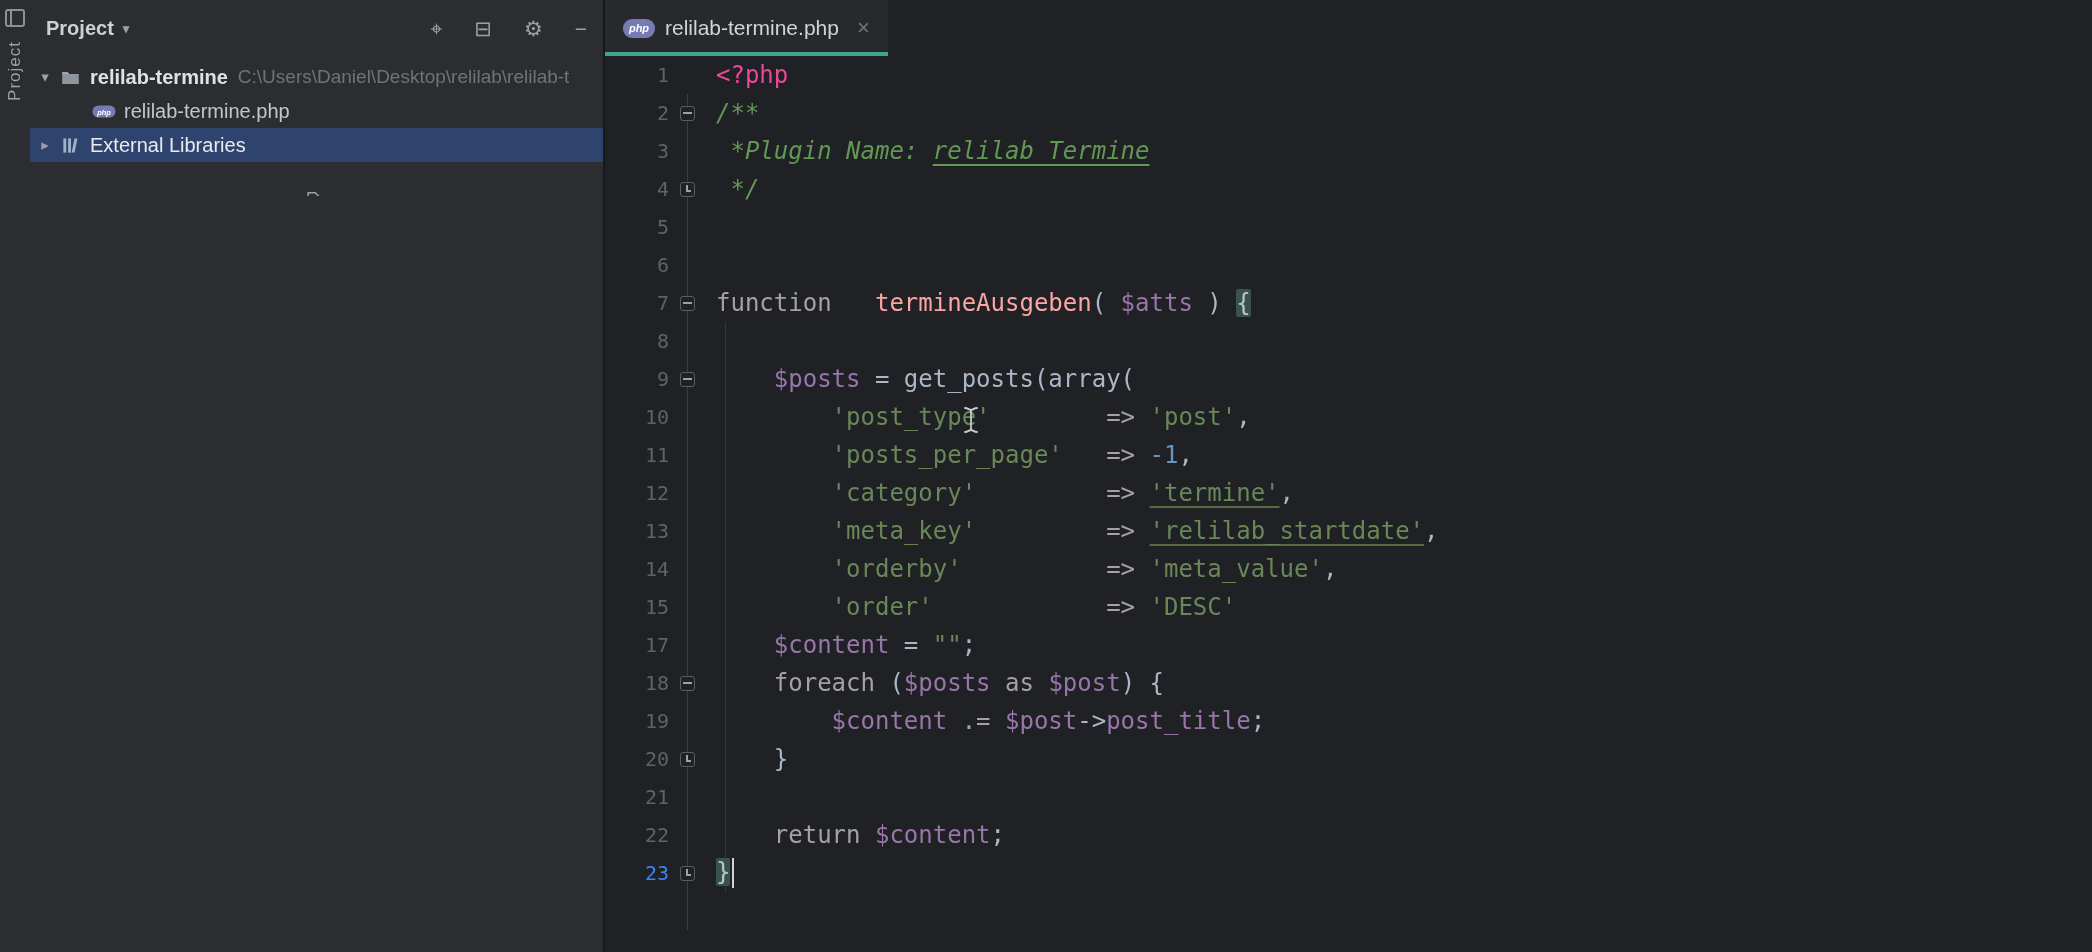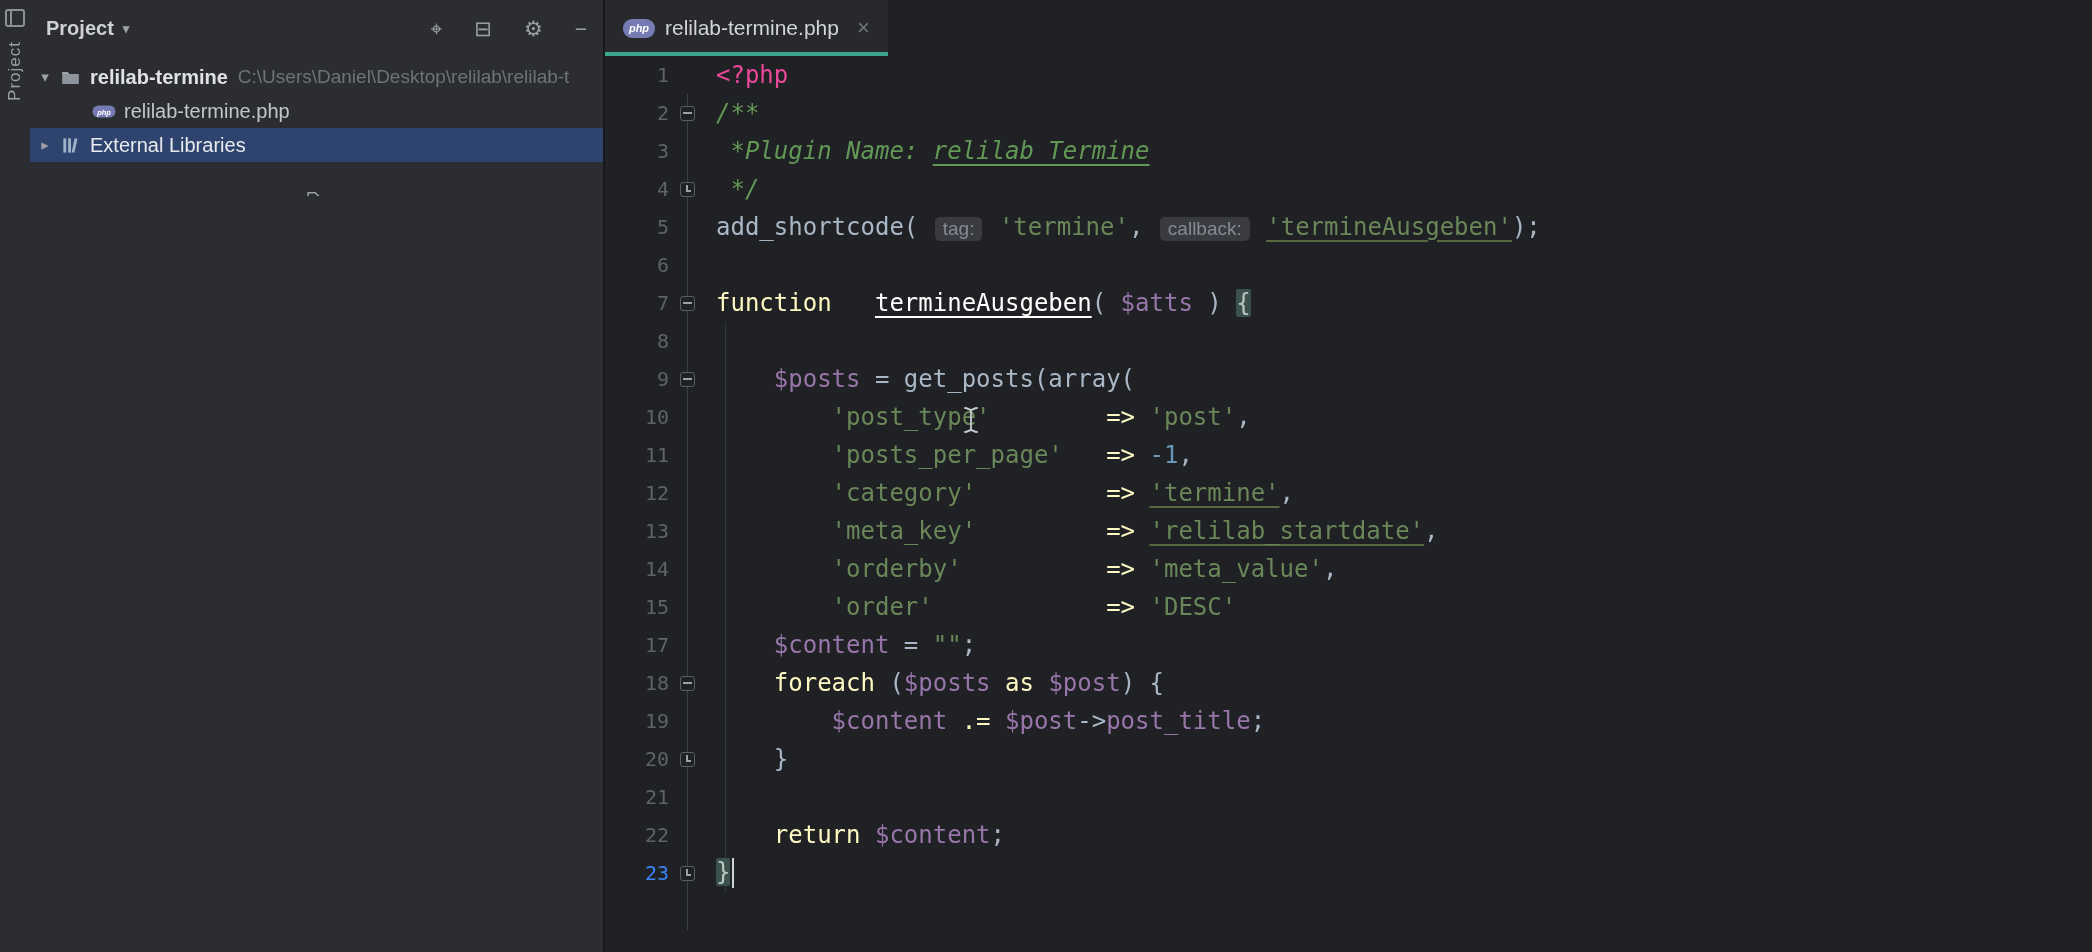--- a/index.html
+++ b/index.html
@@ -48,28 +48,28 @@
   .ln{flex:0 0 64px;text-align:right;color:#606366;font-size:20px;}
   .ln.act{color:#3b82f6;}
   .fold-col{flex:0 0 36px;display:flex;align-items:center;justify-content:center;}
   .fold{width:13px;height:13px;border:1px solid #5a5e64;border-radius:3px;background:#1f2124;position:relative;}
   .fold.s::after{content:"";position:absolute;left:2px;right:2px;top:5px;border-top:2px solid #9da1a8;}
   .fold.e::after{content:"";position:absolute;left:5px;right:3px;top:2px;bottom:4px;
                  border-left:2px solid #9da1a8;border-bottom:2px solid #9da1a8;}
   .code-text{white-space:pre;margin-left:11px;}
 
   .tk-pl{color:#a9b7c6}
-  .tk-kw{color:#fef9c3}
+  .tk-kw{color:#a3a3a3}
   .tk-str{color:#6a8759}
   .tk-stru{color:#6a8759;text-decoration:underline;text-underline-offset:5px;text-decoration-color:#58683f;}
   .tk-var{color:#9876aa}
   .tk-num{color:#6897bb}
   .tk-cmt{color:#629755;font-style:italic}
   .tk-cmtu{color:#629755;font-style:italic;text-decoration:underline;text-underline-offset:5px;}
-  .tk-fn{color:#ffffff;text-decoration:underline;text-underline-offset:5px;}
+  .tk-fn{color:#fca5a5;text-underline-offset:5px;}
   .tk-tag{color:#ec4899}
   .tk-mb{background:#3b514d;color:#b9c7bf;border-radius:2px;}
   .tk-hint{display:inline-block;background:#393b40;color:#868a91;font-size:19px;
            font-family:"Liberation Sans",sans-serif;border-radius:5px;padding:2px 8px;margin:0 2px;line-height:1.1;}
   .caret{display:inline-block;width:2px;height:30px;background:#ced3da;vertical-align:middle;margin-left:2px;}
 
   .ibeam{position:absolute;left:962px;top:405px;pointer-events:none;}
 </style>
 </head>
 <body>
@@ -174,21 +174,20 @@
         <div class="code-line">
           <span class="ln">4</span>
           <span class="fold-col">
             <span class="fold e"></span>
           </span>
           <span class="code-text"><span class="tk-cmt"> */</span></span>
         </div>
         <div class="code-line">
           <span class="ln">5</span>
           <span class="fold-col"></span>
-          <span class="code-text"><span class="tk-pl">add_shortcode( </span><span class="tk-hint">tag:</span><span class="tk-pl"> </span><span class="tk-str">'termine'</span><span class="tk-pl">, </span><span class="tk-hint">callback:</span><span class="tk-pl"> </span><span class="tk-stru">'termineAusgeben'</span><span class="tk-pl">);</span></span>
         </div>
         <div class="code-line">
           <span class="ln">6</span>
           <span class="fold-col"></span>
           <span class="code-text"></span>
         </div>
         <div class="code-line">
           <span class="ln">7</span>
           <span class="fold-col">
             <span class="fold s"></span>

